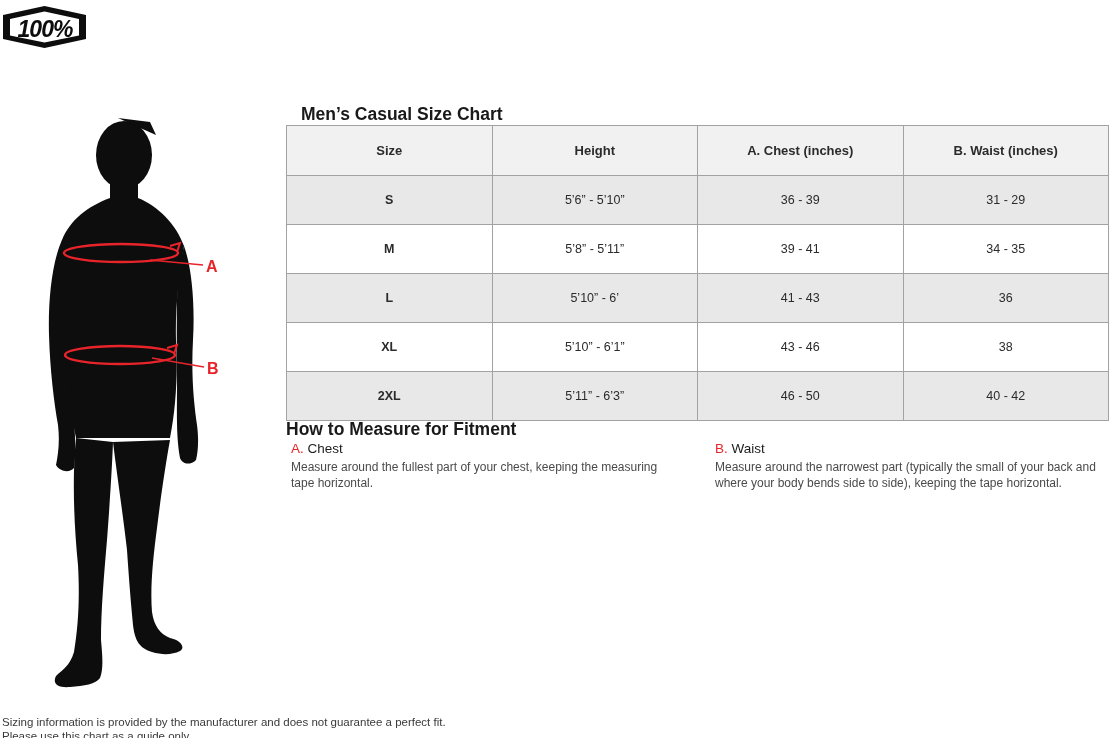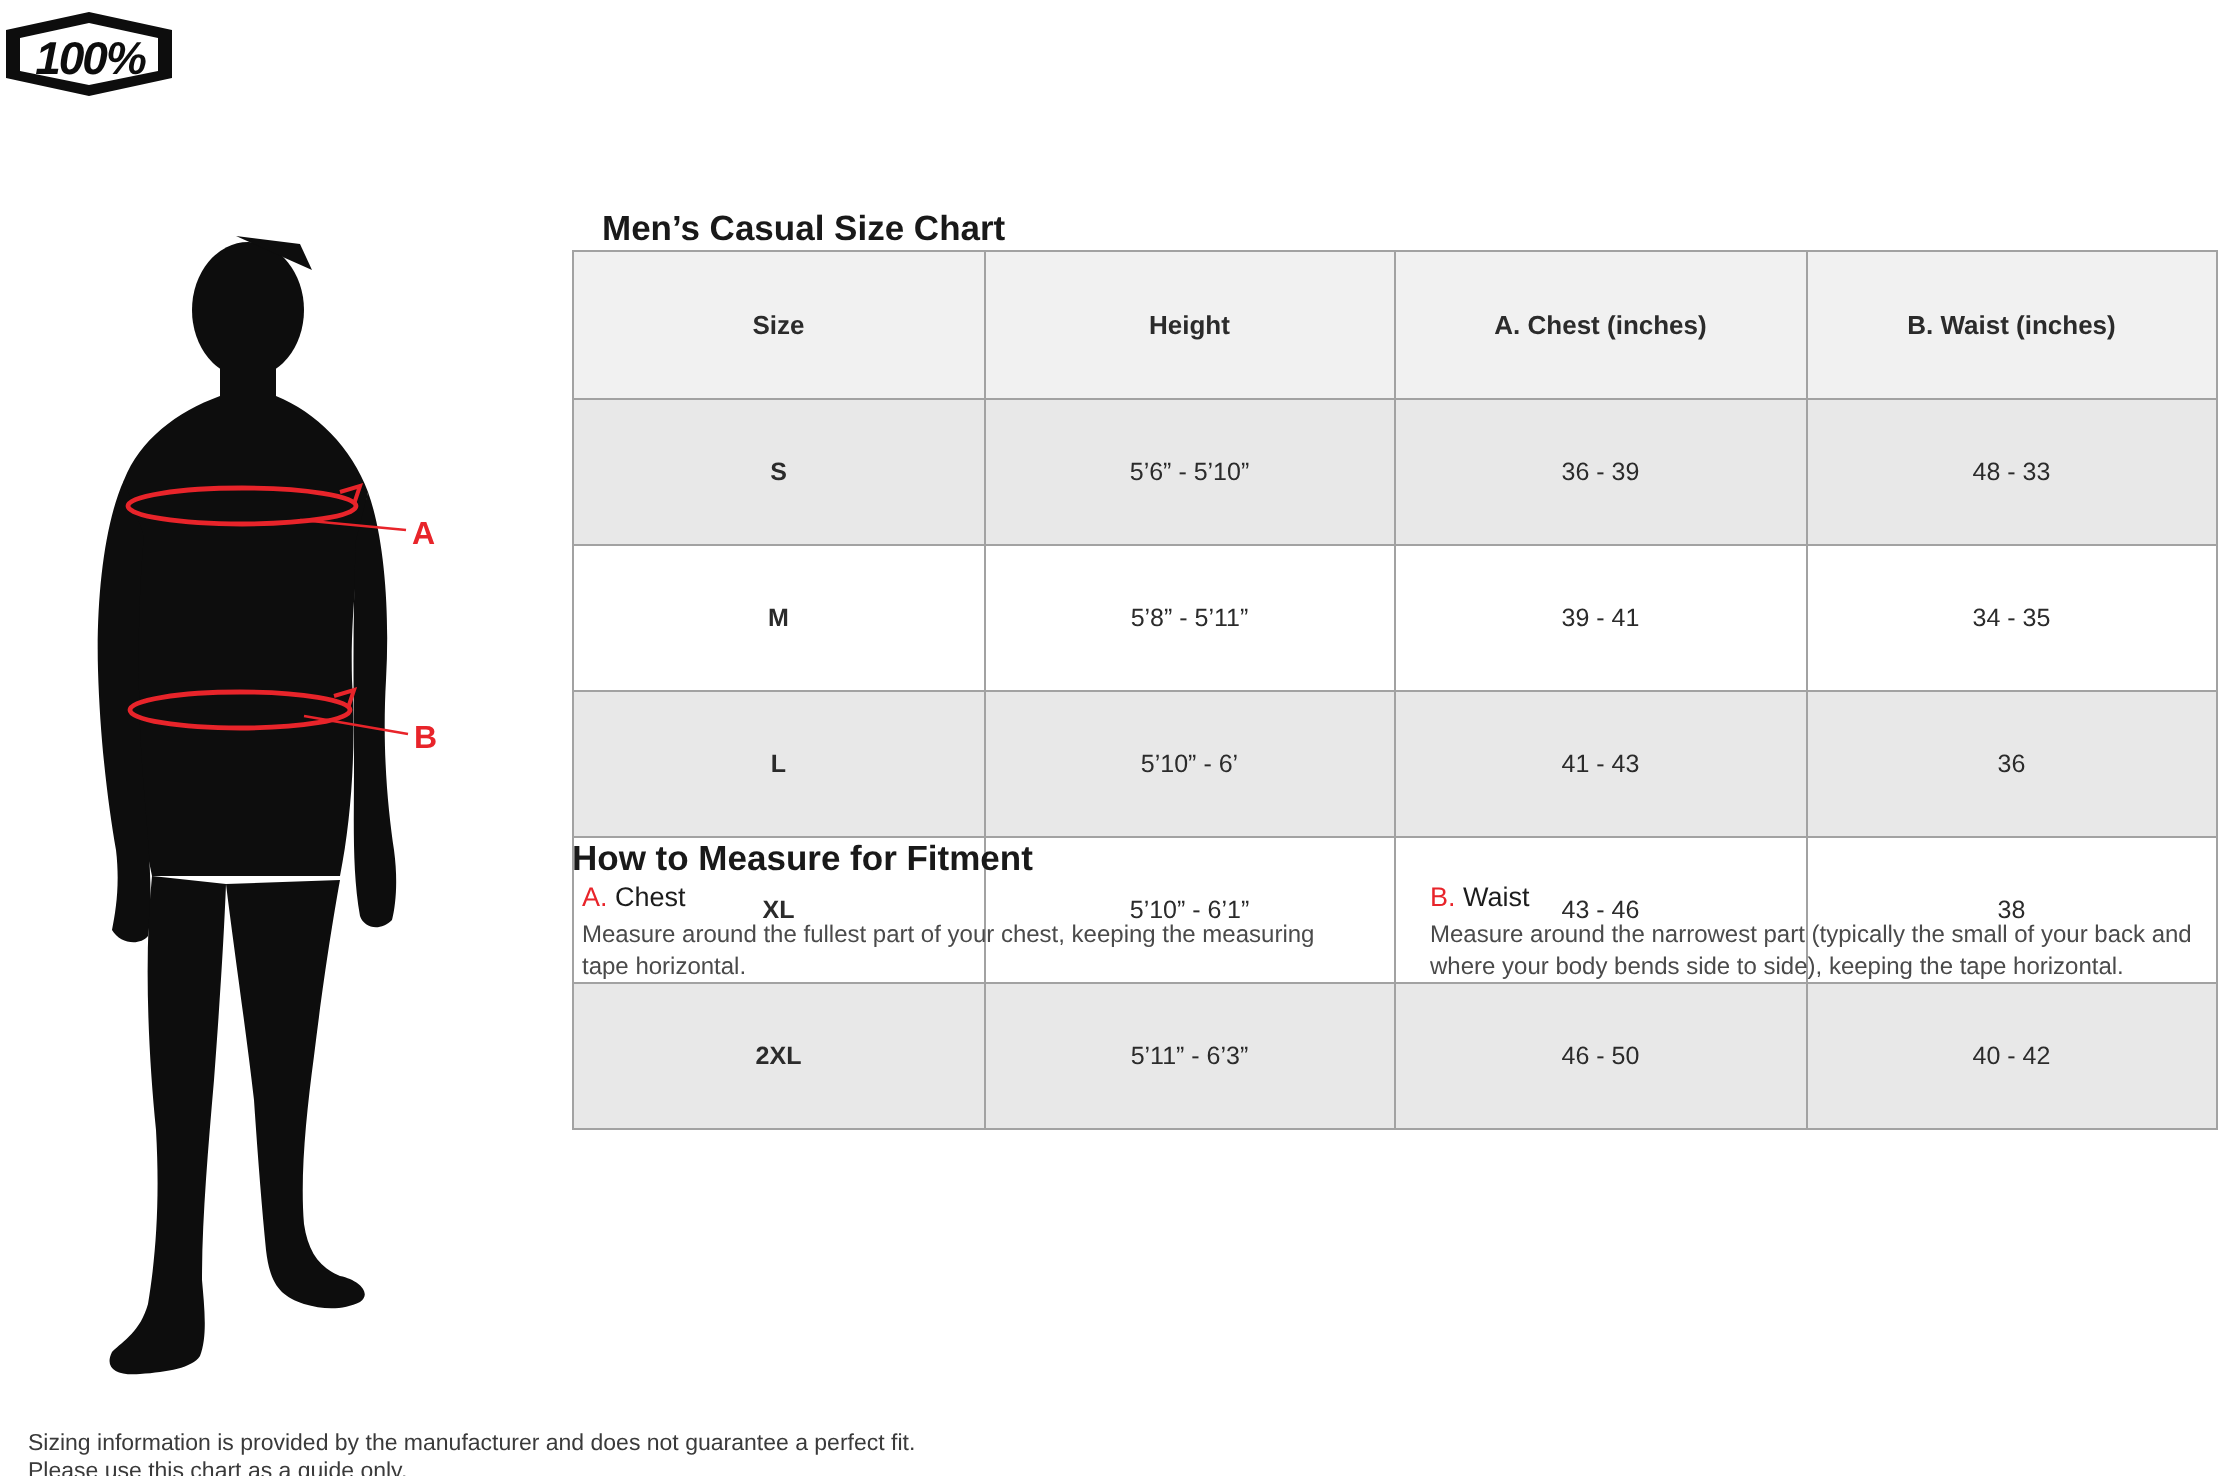--- a/index.html
+++ b/index.html
@@ -10,36 +10,36 @@
 
   .figure-wrap{position:absolute;left:38px;top:115px;width:186px;height:575px;}
 
   h1.sec-title{position:absolute;margin:16px;font-size:17.5px;font-weight:bold;color:#191919;letter-spacing:0;}
   .title-chart{left:285px;top:88px;}
   .title-measure{left:270px;top:403px;text-align:center;}
 
   table.size-table{position:absolute;left:286px;top:125px;width:823px;border-collapse:collapse;table-layout:fixed;}
   .size-table th,.size-table td{
     border:1px solid #a2a2a2;text-align:center;vertical-align:middle;
-    color:#2b2b2b;padding:16px;
+    color:#2b2b2b;padding:4px;
   }
   .size-table th{height:41px;background:#f1f1f1;font-size:13px;font-weight:bold;}
   .size-table td{height:40px;font-size:12.5px;}
   .size-table td.size-col{font-weight:bold;}
   .size-table tr.striped td{background:#e8e8e8;}
   .size-table tr.plain td{background:#ffffff;}
 
   .measure-item{position:absolute;top:441px;}
   .measure-item .mi-head{font-size:13.5px;font-weight:normal;color:#1c1c1c;}
   .measure-item .mi-head .red-key{color:#e8242a;}
   .measure-item .mi-desc{margin-top:4px;font-size:12px;line-height:15.5px;color:#4a4a4a;}
   .measure-chest{left:291px;width:372px;}
   .measure-waist{left:715px;width:400px;}
 
-  .footer{position:absolute;left:14px;top:715px;font-size:11.5px;line-height:14px;color:#3a3a3a;}
+  .footer{position:absolute;left:2px;top:715px;font-size:11.5px;line-height:14px;color:#3a3a3a;}
 
   .red-stroke{stroke:#e8242a;fill:none;}
   .red-fill{fill:#e8242a;}
 </style>
 </head>
 <body>
 
 <div class="page">
 
   <svg class="logo" viewBox="0 0 87 46" aria-hidden="true">
@@ -91,21 +91,21 @@
         <th>Height</th>
         <th>A. Chest (inches)</th>
         <th>B. Waist (inches)</th>
       </tr>
     </thead>
     <tbody>
       <tr class="striped">
         <td class="size-col">S</td>
         <td>5’6” - 5’10”</td>
         <td>36 - 39</td>
-        <td>48 - 33</td>
+        <td>31 - 29</td>
       </tr>
       <tr class="plain">
         <td class="size-col">M</td>
         <td>5’8” - 5’11”</td>
         <td>39 - 41</td>
         <td>34 - 35</td>
       </tr>
       <tr class="striped">
         <td class="size-col">L</td>
         <td>5’10” - 6’</td>

